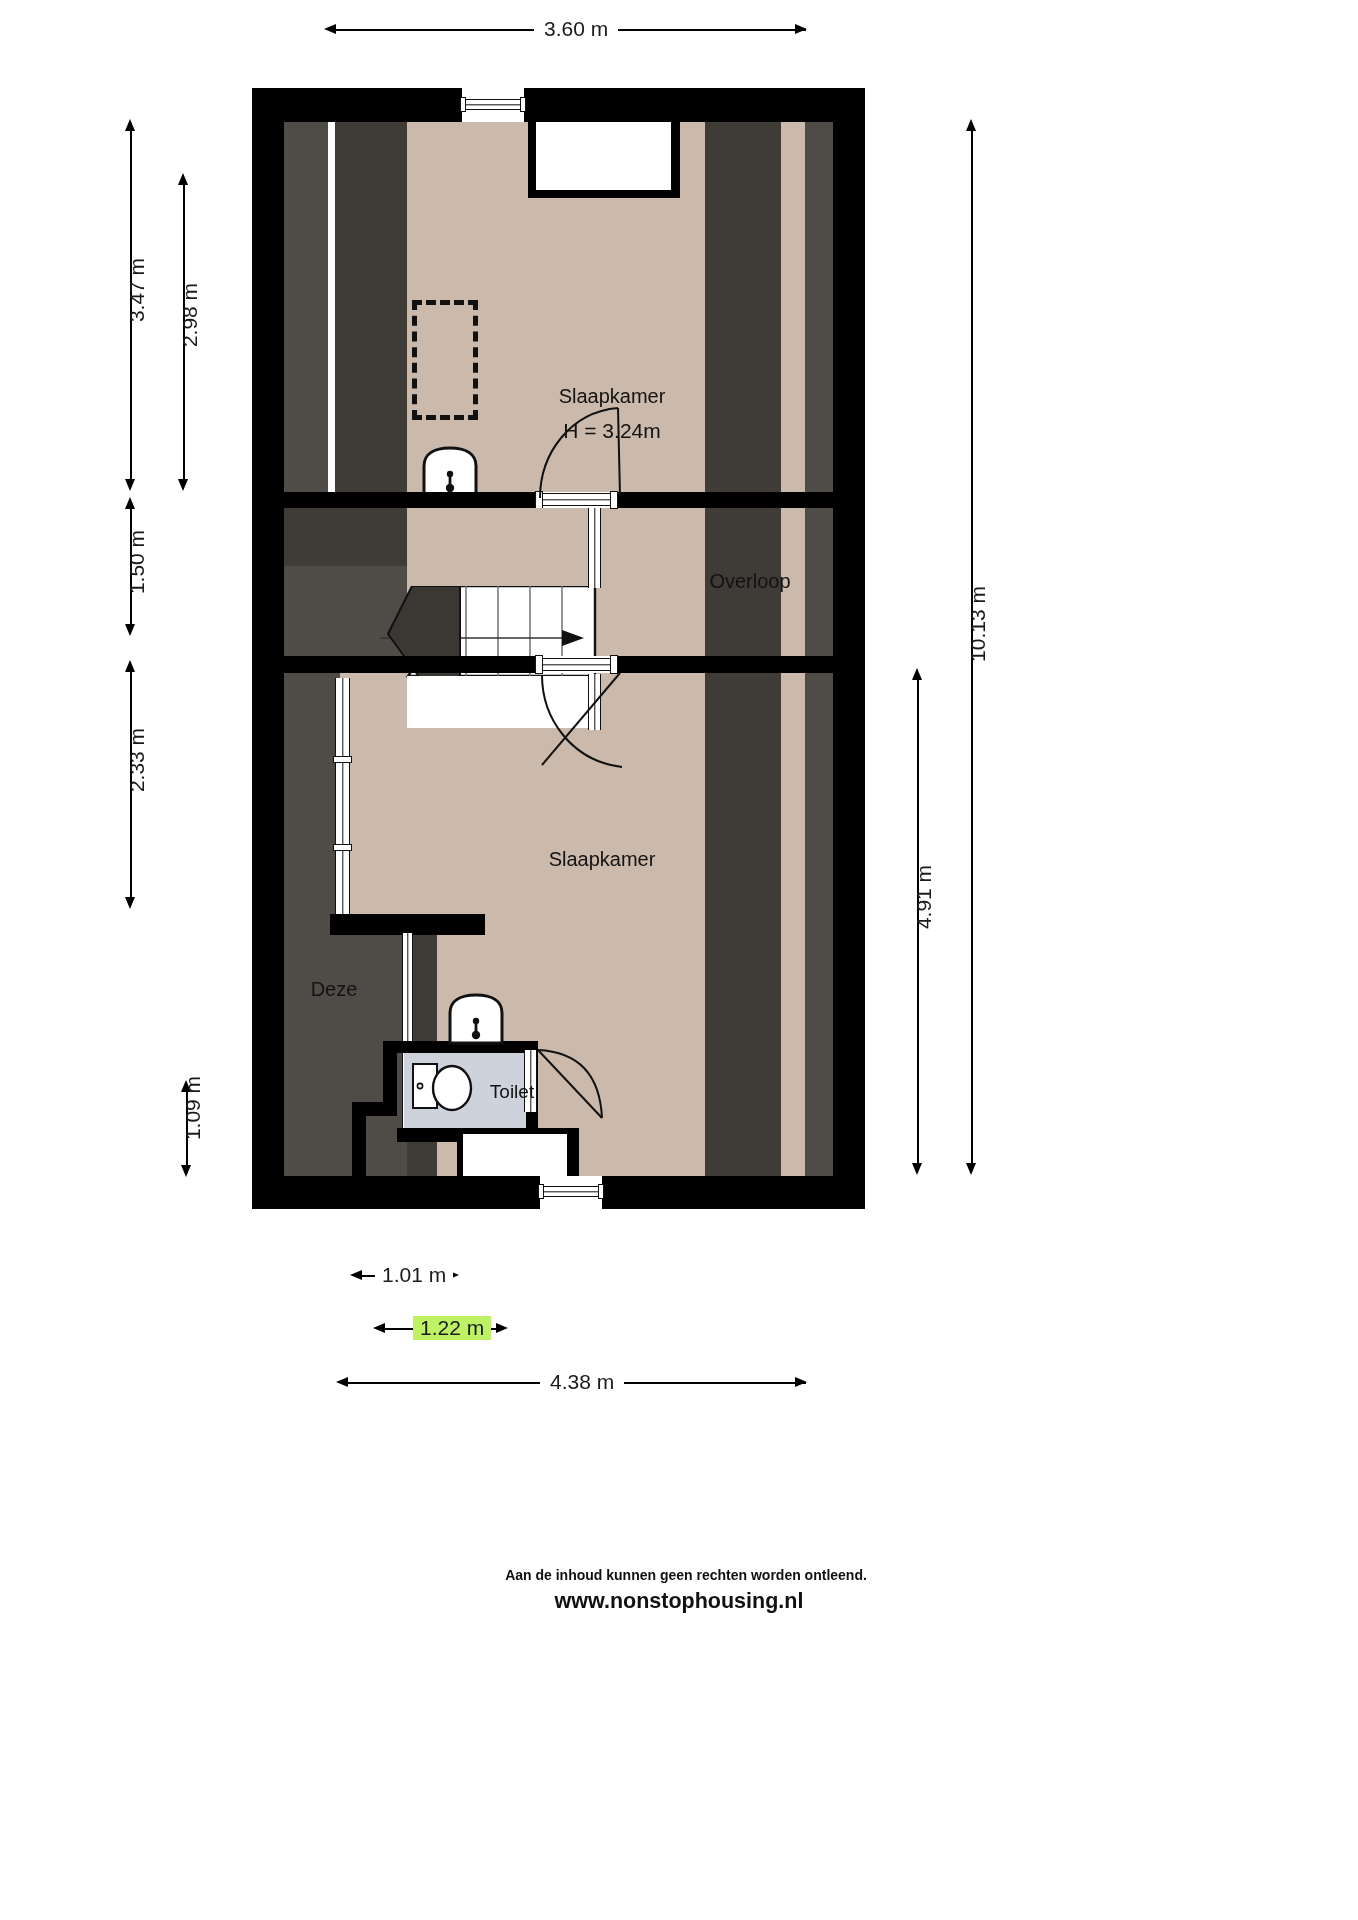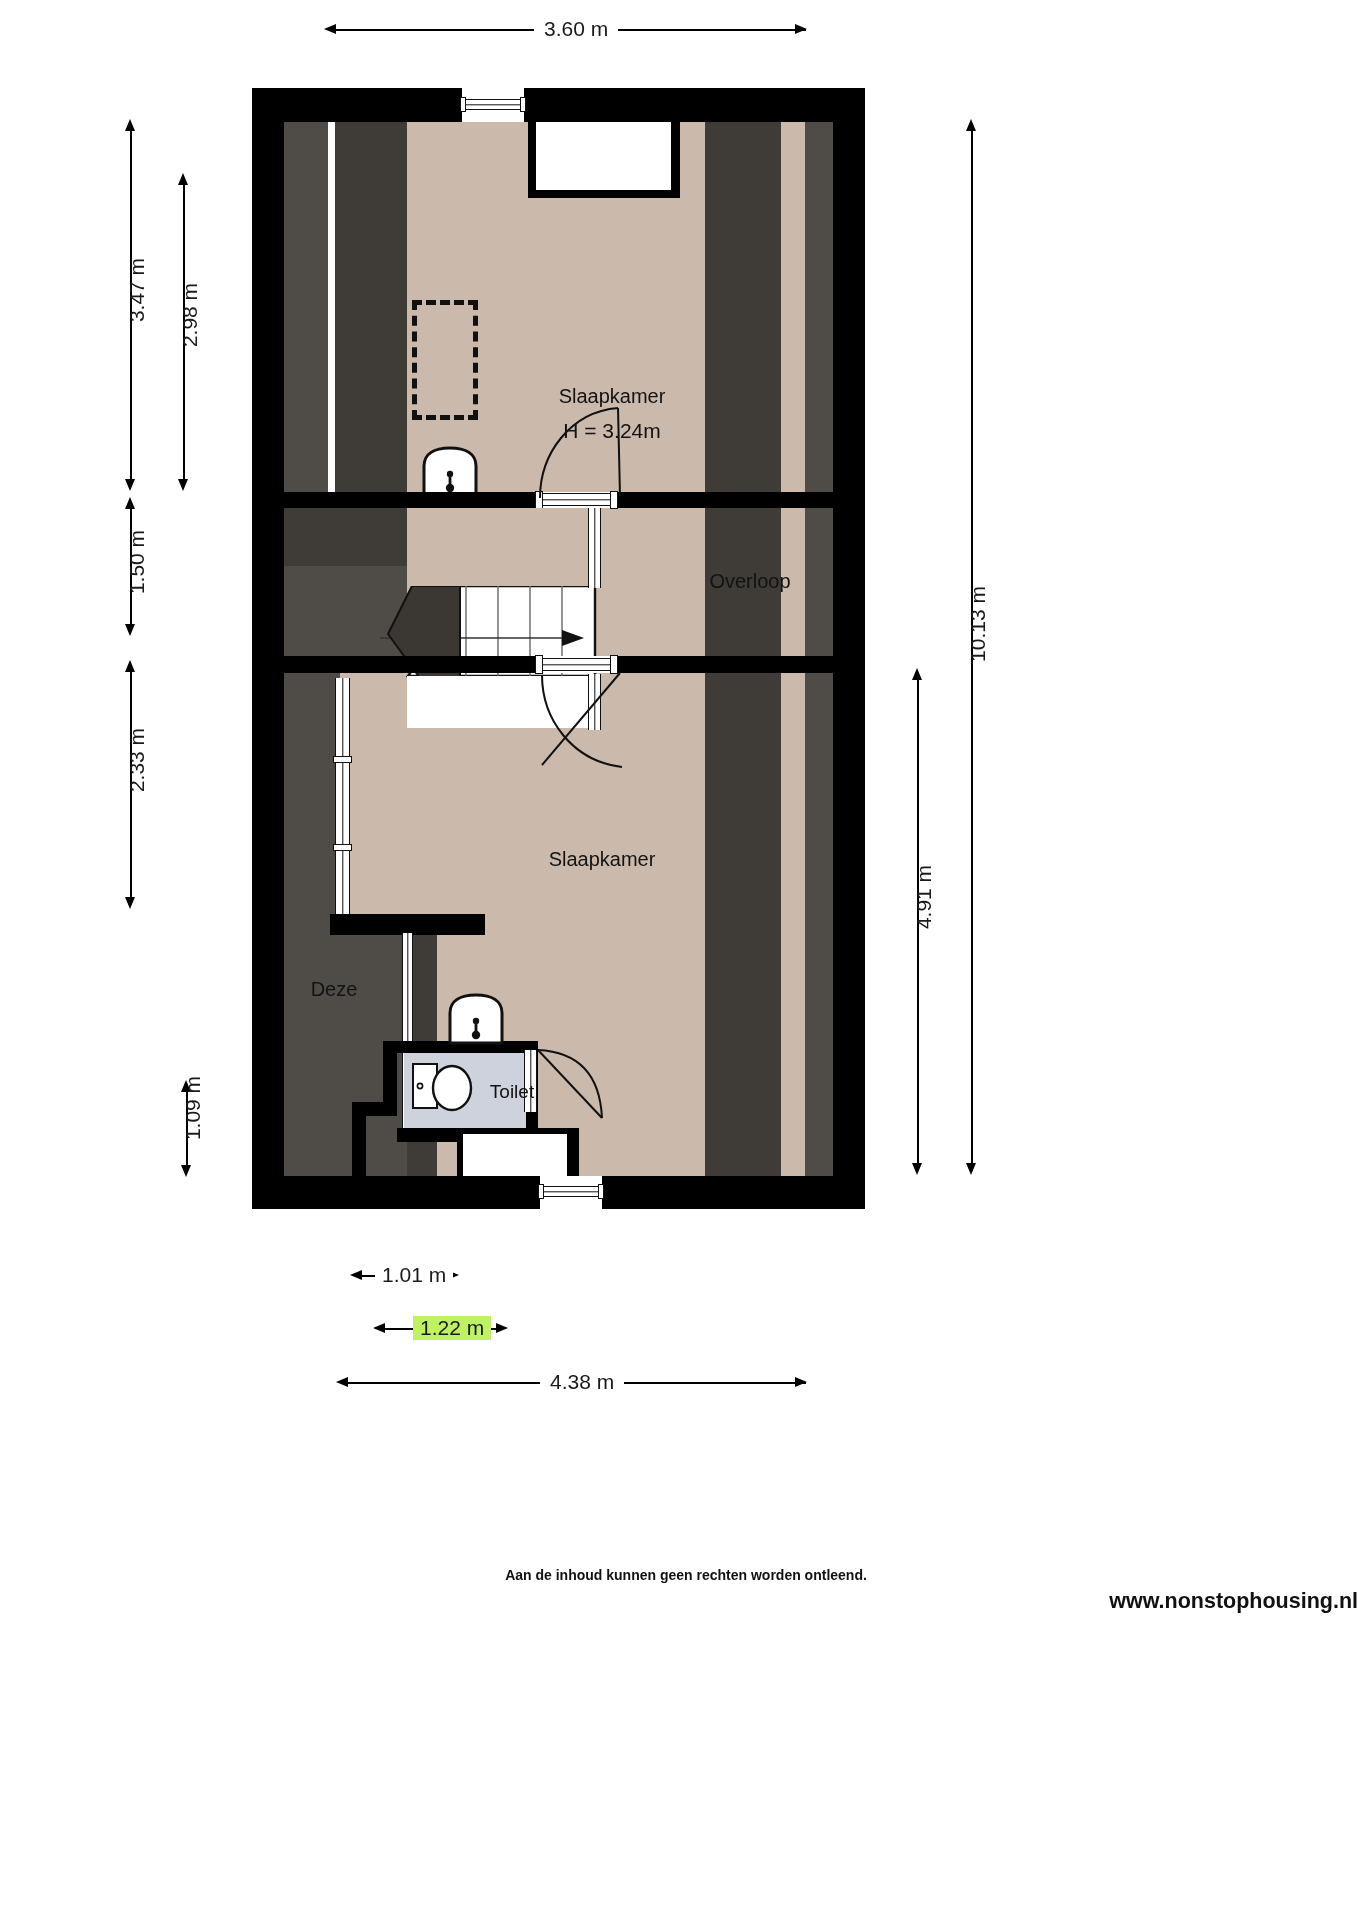--- a/index.html
+++ b/index.html
@@ -105,21 +105,21 @@
 
   
   #footer {
     position: absolute;
     left: 0; right: 0;
     top: 1566px;
     text-align: center;
   }
   #footer .l1 { font-size: 21.5px; font-weight: bold; color: #111; line-height: 1.42; }
   #footer .l2 { font-size: 14px; font-weight: bold; color: #111; line-height: 1.42; padding-left: 14px; }
-  #footer .l3 { font-size: 21.5px; font-weight: bold; color: #111; line-height: 1.42; text-align: right; }
+  #footer .l3 { font-size: 21.5px; font-weight: bold; color: #111; line-height: 1.42; }
 
   svg { display: block; overflow: visible; }
 </style>
 </head>
 <body>
 
 <div id="stage">
 
   <div>
     <div class="dim-line-h" style="left:336px; top:29px; width:470px;"></div>

